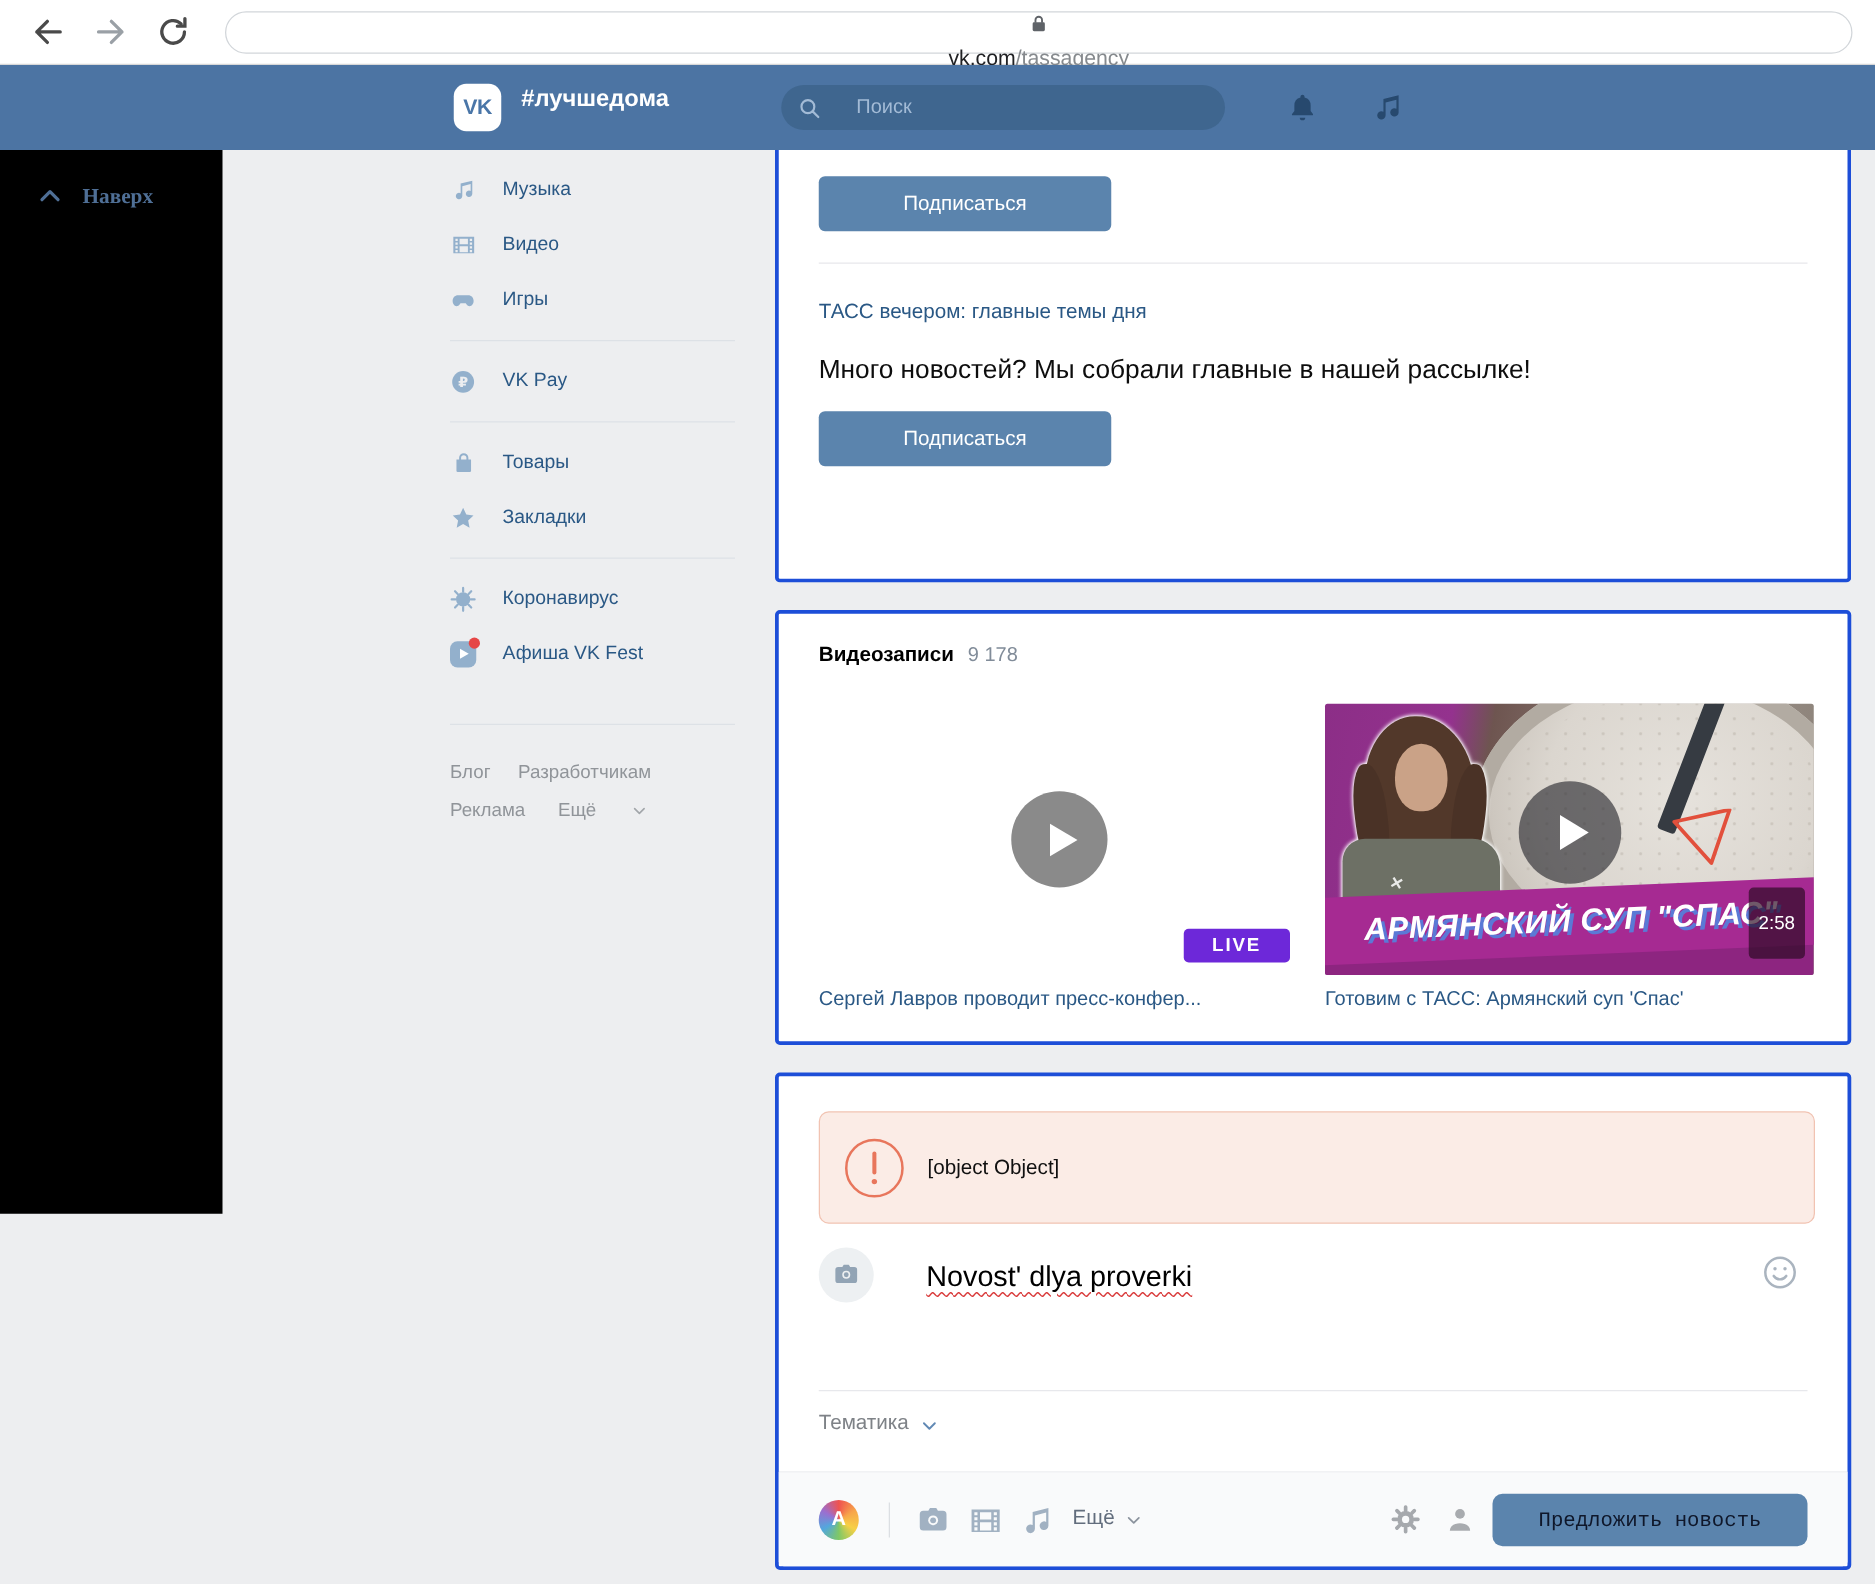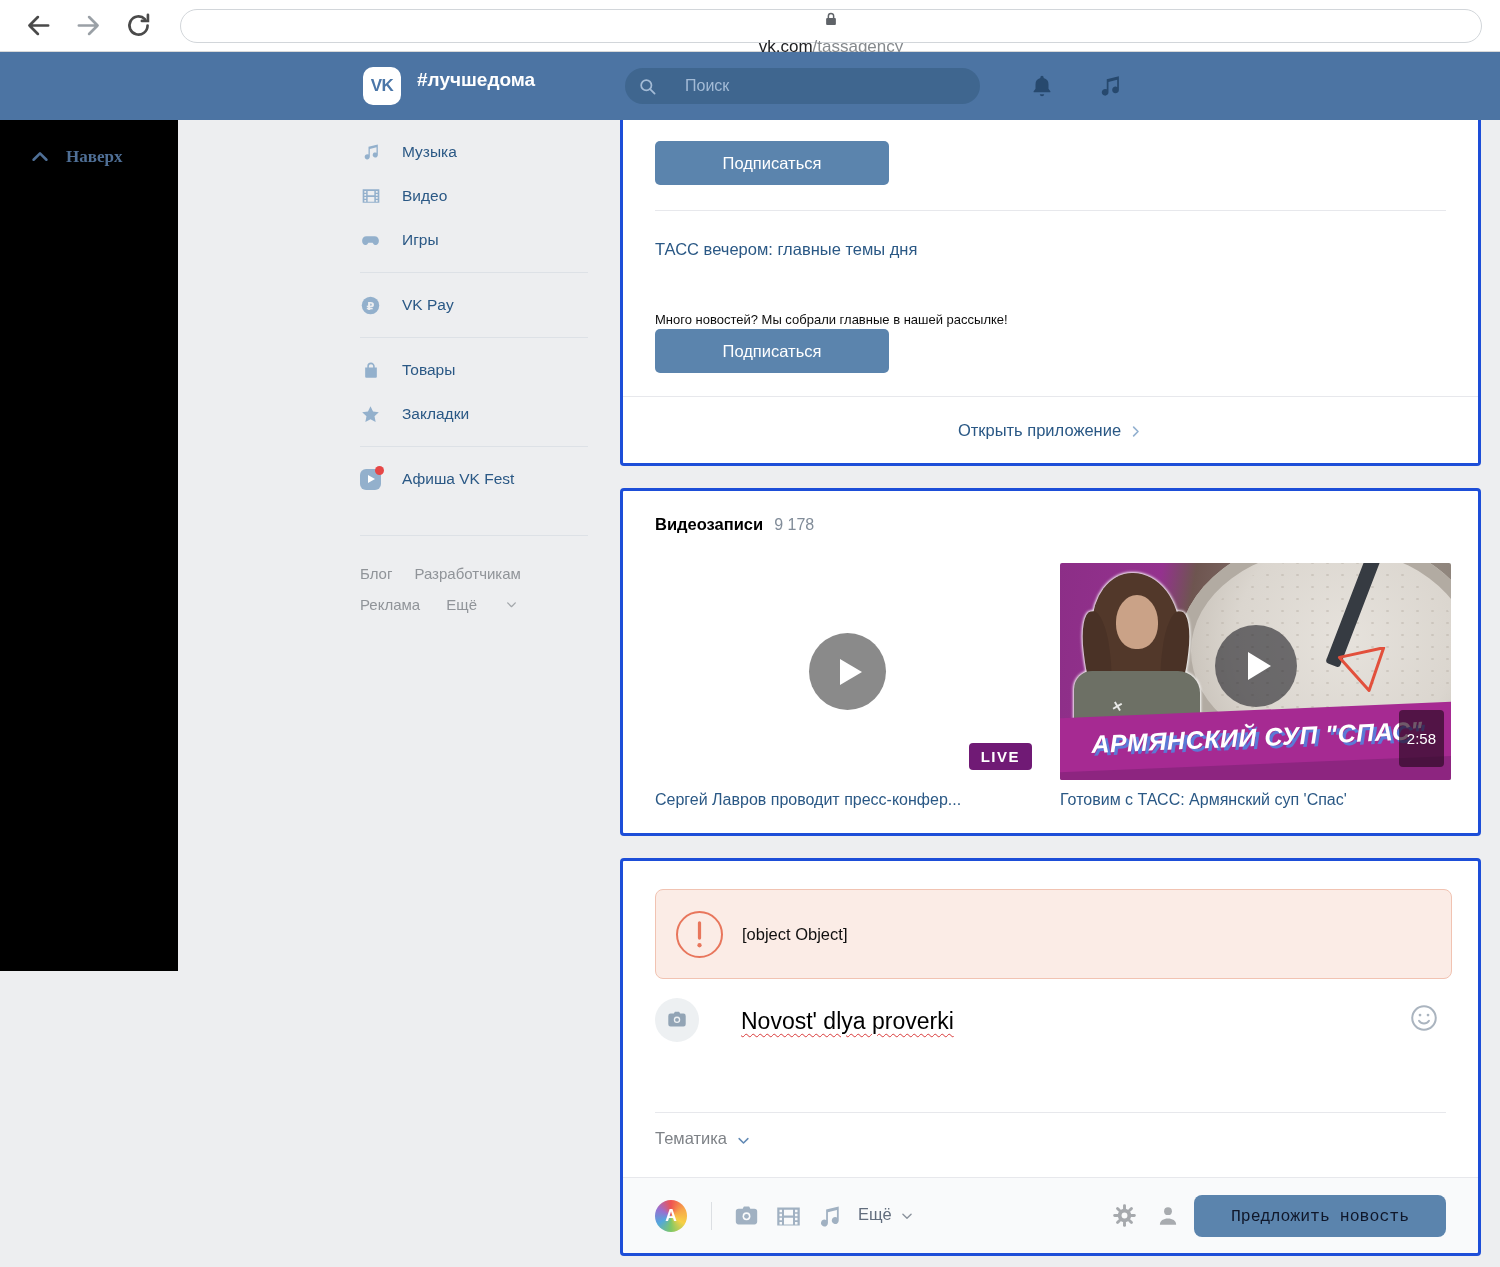--- a/index.html
+++ b/index.html
@@ -57,32 +57,32 @@
   .card { background:#fff; border:3px solid #1d4ed8; border-radius:4px; position:relative; }
   .card.first { border-top:none; border-radius:0 0 4px 4px; height:346px; margin-bottom:22px; }
   .card.videos { height:348px; margin-bottom:22px; }
   .card.composer { height:398px; }
 
   .btn-primary { position:absolute; left:32px; width:234px; height:44px; background:#5b84ad; color:#fff; font-size:16.5px; border:none; border-radius:5px; cursor:pointer; font-family:inherit; }
   .btn-sub-top { top:21px; }
   .btn-sub-bot { top:209px; }
   .mid-hr { position:absolute; left:32px; right:32px; top:90px; height:0; border-top:1px solid #e7e8ec; }
   .digest-link { position:absolute; left:32px; top:120px; color:#2a5885; font-size:16.5px; cursor:pointer; }
-  .digest-text { position:absolute; left:32px; top:164px; color:#0d0d0d; font-size:13px;margin-top:28px; }
+  .digest-text { position:absolute; left:32px; top:164px; color:#0d0d0d; font-size:21px; }
   .card-foot { position:absolute; left:0; right:0; bottom:0; height:67px; border-top:1px solid #e7e8ec; display:flex; align-items:center; justify-content:center; gap:7px; color:#2a5885; font-size:16.5px; cursor:pointer; }
   .card-foot .chev-r { width:15px; height:15px; color:#93b1d0; margin-top:2px; }
 
   
   .vid-head { position:absolute; left:32px; top:24px; font-size:16.5px; font-weight:700; color:#000; }
   .vid-count { color:#818c99; font-weight:400; margin-left:11px; font-size:16px; }
   .thumb { position:absolute; top:72px; height:217px; cursor:pointer; }
   .thumb1 { left:32px; width:385px; background:#fff; }
   .play-gray { position:absolute; left:154px; top:70px; width:77px; height:77px; background:#8a8a8a; border-radius:50%; }
   .play-gray .tri { position:absolute; left:31px; top:26px; width:0; height:0; border-left:22px solid #fff; border-top:13px solid transparent; border-bottom:13px solid transparent; }
-  .live-badge { position:absolute; right:8px; bottom:10px; background:#701a75; color:#fff; font-weight:700; font-size:15px; letter-spacing:1.5px; padding:5px 12px; border-radius:4px; }
+  .live-badge { position:absolute; right:8px; bottom:10px; background:#6d28d9; color:#fff; font-weight:700; font-size:15px; letter-spacing:1.5px; padding:5px 23px; border-radius:4px; }
   .thumb2 { left:437px; width:391px; border-radius:2px; overflow:hidden; background:linear-gradient(100deg,#8c2e87 0%,#94328e 24%,#6e5550 32%,#9b9189 70%,#8a8077 100%); }
   .t2-pot { position:absolute; left:118px; top:-28px; width:305px; height:232px; border-radius:50%;
     background:radial-gradient(circle at 55% 45%, #e6e2dc 0%, #dbd6cf 52%, #cdc7bf 72%, #a8a097 100%);
     box-shadow:inset 0 0 0 13px #b2aba2; }
   .t2-pot .speck { position:absolute; inset:22px; border-radius:50%;
     background-image:radial-gradient(#b9b2a8 1px, transparent 1.6px); background-size:15px 12px; opacity:.5; }
   .t2-ladle { position:absolute; left:286px; top:-12px; width:15px; height:118px; background:#363b42; border-radius:3px; transform:rotate(21deg); }
   .t2-woman { position:absolute; left:6px; top:10px; width:150px; height:150px;
     filter:drop-shadow(0 0 1.5px rgba(255,255,255,.95)) drop-shadow(0 0 1px #fff); }
   .t2-woman .hair { position:absolute; left:26px; top:0; width:88px; height:116px; border-radius:46% 54% 48% 52%; background:#52382a; }
@@ -246,20 +246,38 @@
     <span class="ic">
       <svg viewBox="0 0 24 24" width="21" height="21">
           <path fill="currentColor" d="M12 2.5l2.9 6.2 6.6.8-4.9 4.6 1.3 6.6-5.9-3.3-5.9 3.3 1.3-6.6L2.5 9.5l6.6-.8z"></path>
         </svg>
     </span>
     <span>Закладки</span>
   </div>
   <hr class="side-hr">
   <div class="side-item">
     <span class="ic">
+      <svg viewBox="0 0 24 24" width="21" height="21">
+          <g stroke="currentColor" stroke-width="2" stroke-linecap="round">
+            <line x1="12" y1="1.5" x2="12" y2="5"></line>
+            <line x1="12" y1="19" x2="12" y2="22.5"></line>
+            <line x1="1.5" y1="12" x2="5" y2="12"></line>
+            <line x1="19" y1="12" x2="22.5" y2="12"></line>
+            <line x1="4.6" y1="4.6" x2="7" y2="7"></line>
+            <line x1="17" y1="17" x2="19.4" y2="19.4"></line>
+            <line x1="4.6" y1="19.4" x2="7" y2="17"></line>
+            <line x1="17" y1="7" x2="19.4" y2="4.6"></line>
+          </g>
+          <circle cx="12" cy="12" r="6.5" fill="currentColor"></circle>
+        </svg>
+    </span>
+    <span>Коронавирус</span>
+  </div>
+  <div class="side-item">
+    <span class="ic">
       <span class="playbadge">
           <span class="tri"></span>
           <span class="dot"></span>
         </span>
     </span>
     <span>Афиша VK Fest</span>
   </div>
   <hr class="side-hr last">
   <div class="side-foot">
     <span>Блог</span><span>Разработчикам</span><br>
@@ -276,28 +294,20 @@
 </div>
 
 <div class="main-col">
 
   <div class="card first">
     <button class="btn-primary btn-sub-top">Подписаться</button>
     <div class="mid-hr"></div>
     <div class="digest-link">ТАСС вечером: главные темы дня</div>
     <div class="digest-text">Много новостей? Мы собрали главные в нашей рассылке!</div>
     <button class="btn-primary btn-sub-bot">Подписаться</button>
-    <div class="card-foot">
-      <span>Открыть приложение</span>
-      <span class="chev-r">
-        <svg viewBox="0 0 24 24" fill="none" stroke="currentColor" stroke-width="2.6" stroke-linecap="round" stroke-linejoin="round">
-            <path d="M9 5l7 7-7 7"></path>
-          </svg>
-      </span>
-    </div>
   </div>
 
   <div class="card videos">
     <div class="vid-head">
       <span>Видеозаписи</span><span class="vid-count">9 178</span>
     </div>
 
     <div class="thumb thumb1">
       <div class="play-gray">
           <span class="tri"></span>

